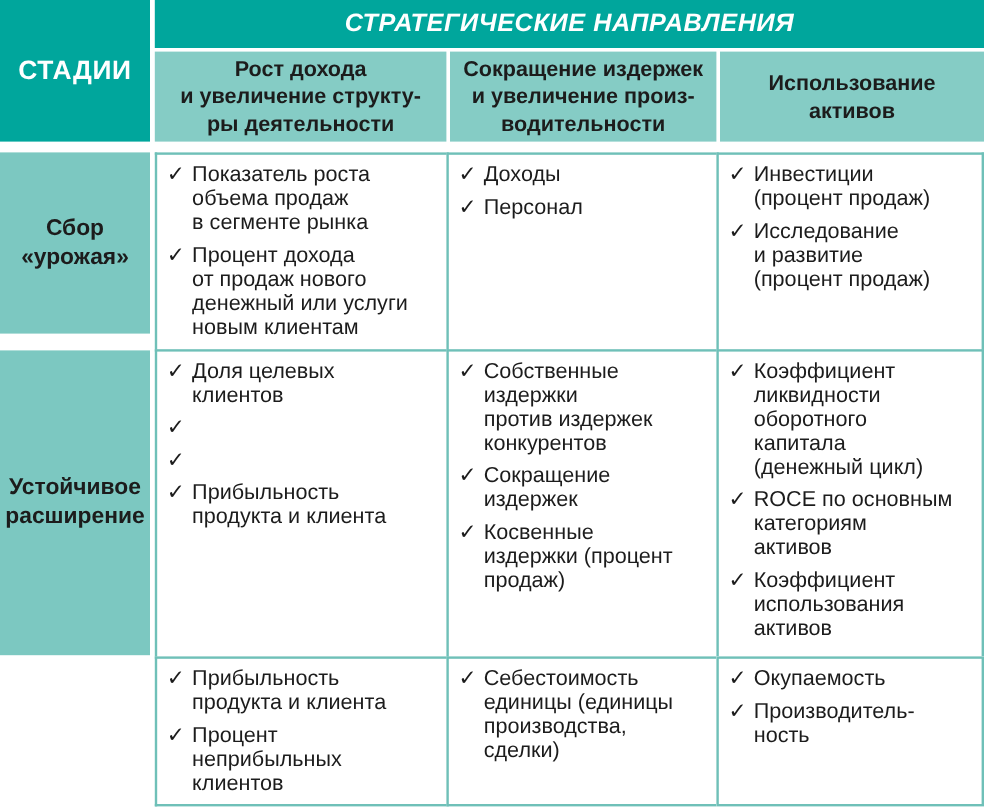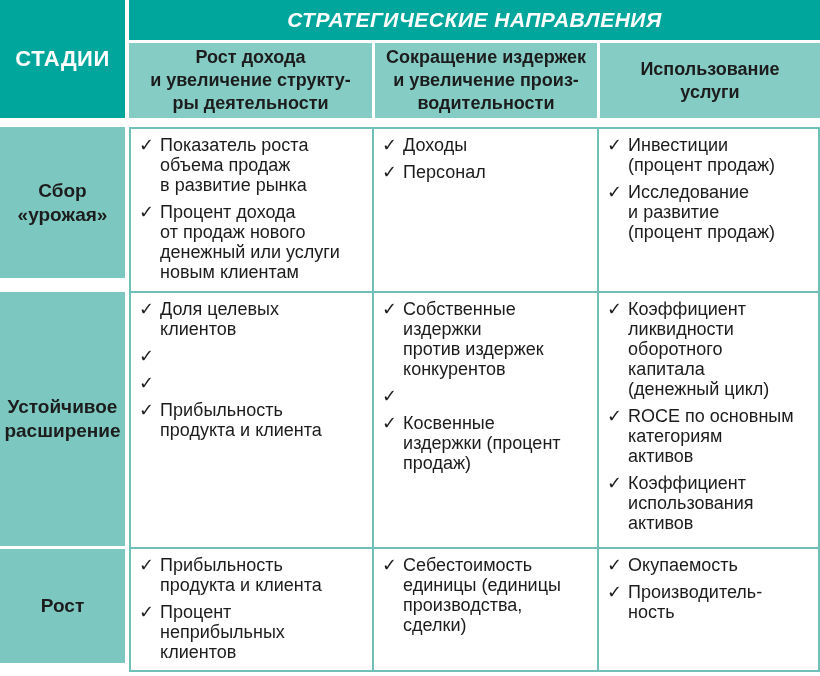--- a/index.html
+++ b/index.html
@@ -70,34 +70,33 @@
   <div class="stage-header">СТАДИИ</div>
   <div class="main-header">СТРАТЕГИЧЕСКИЕ НАПРАВЛЕНИЯ</div>
 
   <div class="subhead c1">Рост дохода
 и увеличение структу-
 ры деятельности</div>
   <div class="subhead c2">Сокращение издержек
 и увеличение произ-
 водительности</div>
   <div class="subhead c3">Использование
-услуги</div>
+активов</div>
 
   <div class="stage-cell r1">Сбор
 «урожая»</div>
   <div class="stage-cell r2">Устойчивое
 расширение</div>
-  <div class="stage-cell r3">Рост</div>
 
   <div class="cell r1 c1">
       <div class="check-item">
         <span class="check">✓</span>
         <span class="check-text">Показатель роста
 объема продаж
-в развитие рынка</span>
+в сегменте рынка</span>
       </div>
       <div class="check-item">
         <span class="check">✓</span>
         <span class="check-text">Процент дохода
 от продаж нового
 денежный или услуги
 новым клиентам</span>
       </div>
     </div>
   <div class="cell r1 c2">
@@ -145,20 +144,22 @@
   <div class="cell r2 c2">
       <div class="check-item">
         <span class="check">✓</span>
         <span class="check-text">Собственные
 издержки
 против издержек
 конкурентов</span>
       </div>
       <div class="check-item">
         <span class="check">✓</span>
+        <span class="check-text">Сокращение
+издержек</span>
       </div>
       <div class="check-item">
         <span class="check">✓</span>
         <span class="check-text">Косвенные
 издержки (процент
 продаж)</span>
       </div>
     </div>
   <div class="cell r2 c3">
       <div class="check-item">

